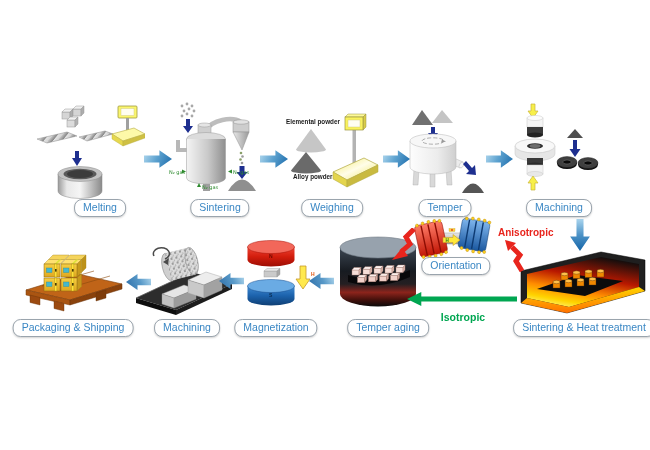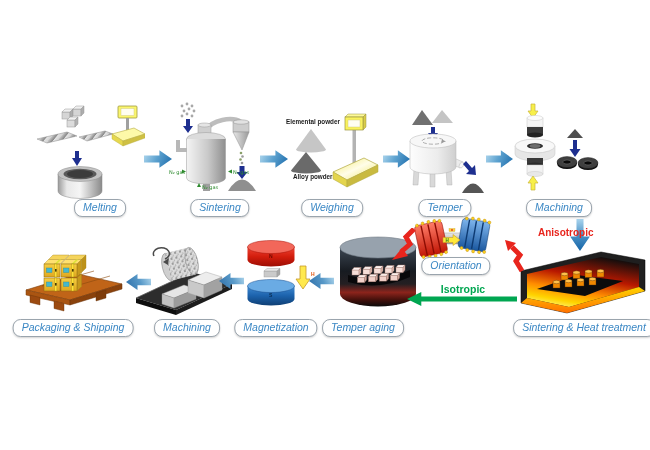--- a/index.html
+++ b/index.html
@@ -3,35 +3,35 @@
 <meta charset="utf-8">
 <style>
   * { margin:0; padding:0; box-sizing:border-box; }
   body { background:#fff; font-family:"Liberation Sans", sans-serif; }
   .canvas { position:relative; width:650px; height:450px; background:#ffffff; overflow:hidden; }
   .icon { position:absolute; }
   .pill {
     position:absolute; transform:translateX(-50%);
     border:1px solid #9aa4ad; border-radius:8px; background:#ffffff;
     color:#3a87c4; font-size:10.5px; line-height:13px; padding:1px 8px 2px;
-    white-space:nowrap; box-shadow:0 1px 2px rgba(0,0,0,.18);font-style:italic;
+    white-space:nowrap; box-shadow:0 1px 2px rgba(0,0,0,.18);
   }
   .arrow-r { position:absolute;
     background:linear-gradient(115deg,#b9ddf1 0%,#5ea3d0 45%,#1767a8 100%);
     clip-path:polygon(0 32%,55% 32%,55% 6%,100% 50%,55% 94%,55% 68%,0 68%); }
   .arrow-l { position:absolute;
     background:linear-gradient(245deg,#b9ddf1 0%,#5899c8 45%,#2a6ba6 100%);
     clip-path:polygon(100% 32%,46% 32%,46% 6%,0 50%,46% 94%,46% 68%,100% 68%); }
   .arrow-d { position:absolute;
     background:linear-gradient(180deg,#aad5ee 0%,#4c92c6 50%,#1565a8 100%);
     clip-path:polygon(34% 0,66% 0,66% 55%,95% 55%,50% 100%,5% 55%,34% 55%); }
   .arrow-green { position:absolute; background:#00a651;
     clip-path:polygon(0 50%,13% 0,13% 32%,100% 32%,100% 68%,13% 68%,13% 100%); }
-  .txt-aniso { position:absolute; color:#e8251d; font-weight:bold; font-size:10px; white-space:nowrap;margin-left:40px; }
-  .txt-iso   { position:absolute; color:#00a651; font-weight:bold; font-size:10.5px; text-align:center; }
+  .txt-aniso { position:absolute; color:#e8251d; font-weight:bold; font-size:10px; white-space:nowrap; }
+  .txt-iso   { position:absolute; color:#00a651; font-weight:bold; font-size:10.5px; text-align:center;margin-top:28px; }
 </style>
 </head>
 <body>
 
 <div class="canvas">
 
   <svg class="icon" style="left:35px;top:98px" width="110" height="102" viewBox="0 0 110 102">
     <defs>
       <linearGradient id="me-ing" x1="0" y1="0" x2="0.22" y2="0.05" spreadMethod="repeat">
         <stop offset="0" stop-color="#c4c4c4"></stop>
@@ -535,18 +535,18 @@
   <div class="txt-aniso" style="left:498px;top:227px">Anisotropic</div>
   <div class="txt-iso" style="left:407px;top:283px;width:112px">Isotropic</div>
 
   <div class="pill" style="left:100px;top:199px">Melting</div>
   <div class="pill" style="left:220px;top:199px">Sintering</div>
   <div class="pill" style="left:332px;top:199px">Weighing</div>
   <div class="pill" style="left:445px;top:199px">Temper</div>
   <div class="pill" style="left:559px;top:199px">Machining</div>
   <div class="pill" style="left:456px;top:257px">Orientation</div>
   <div class="pill" style="left:584px;top:319px">Sintering &amp; Heat treatment</div>
-  <div class="pill" style="left:363px;top:319px">Temper aging</div>
+  <div class="pill" style="left:388px;top:319px">Temper aging</div>
   <div class="pill" style="left:276px;top:319px">Magnetization</div>
   <div class="pill" style="left:73px;top:319px">Packaging &amp; Shipping</div>
   <div class="pill" style="left:187px;top:319px">Machining</div>
 
 </div>
 
 </body></html>

